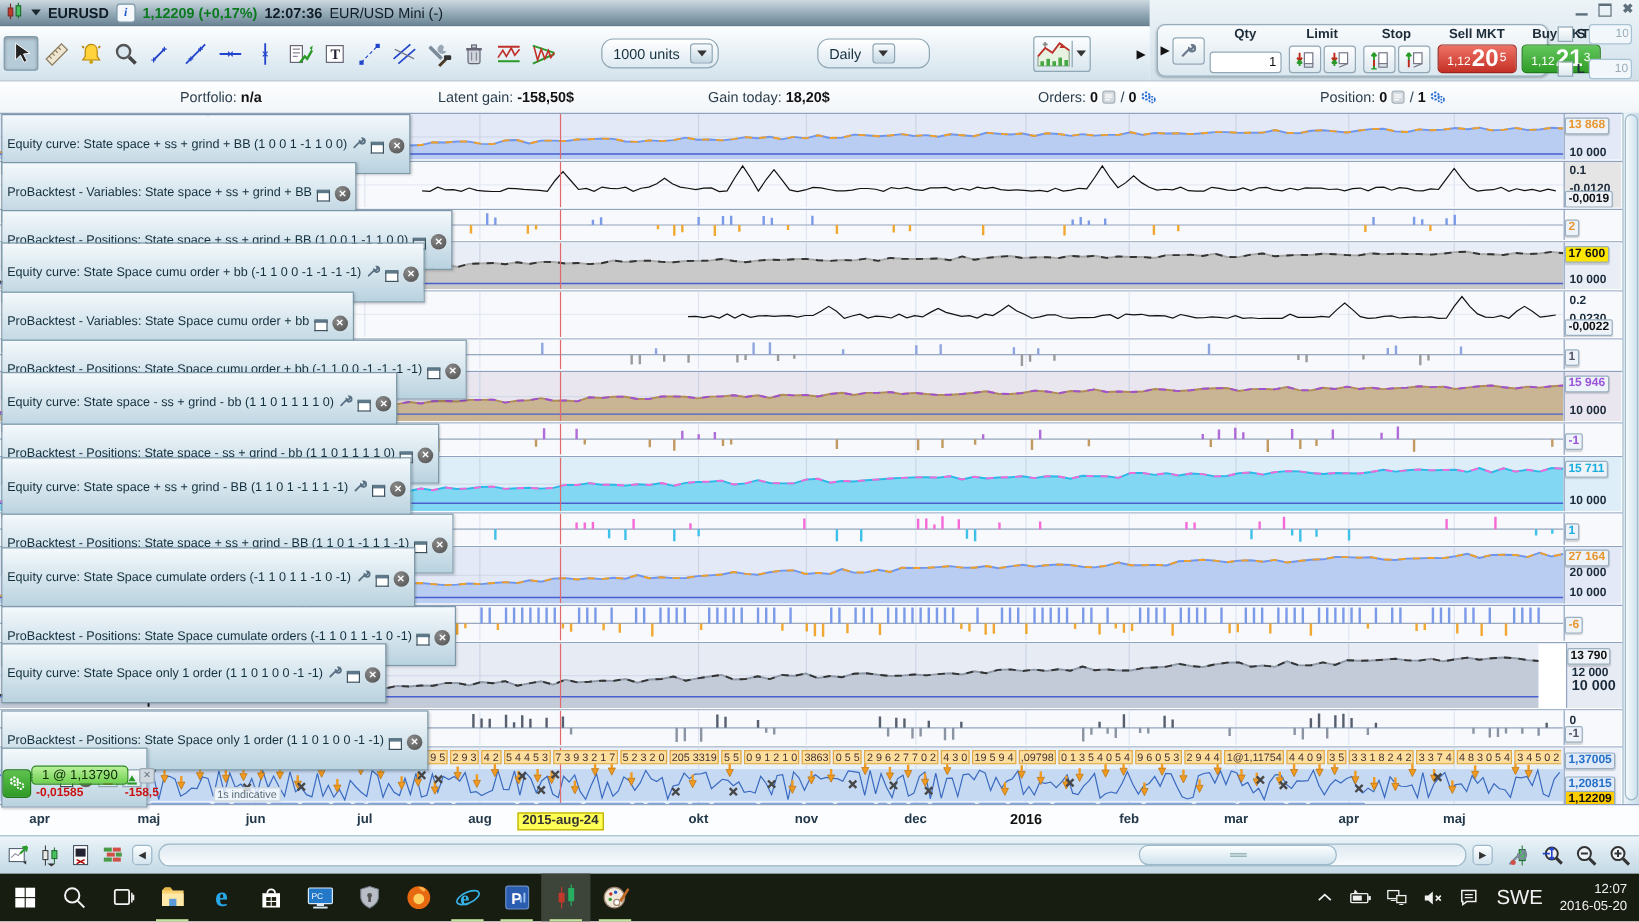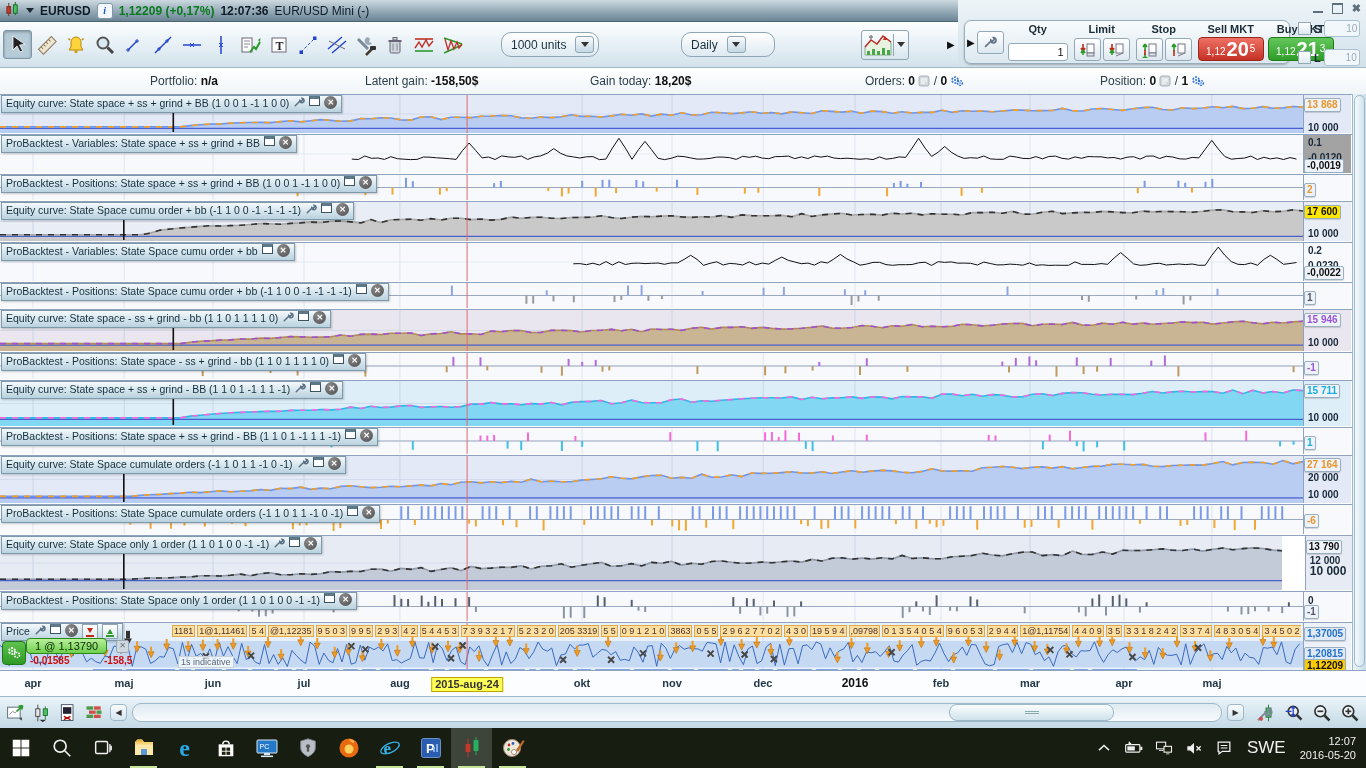--- a/index.html
+++ b/index.html
@@ -62,21 +62,21 @@
   .stack{position:absolute;left:0;top:94px;width:1366px;height:576px;display:flex;background:#fff}
   .panels{width:1352px}
   .vscroll{width:14px;box-sizing:border-box;background:linear-gradient(90deg,#ecf4f9,#c9dde9);border-left:1px solid #9db8c8;position:relative}
   .vthumb{position:absolute;left:1px;right:1px;top:1px;height:99%;border:1px solid #9db8c8;border-radius:6px;background:linear-gradient(90deg,#f6fafc,#cfe3ee)}
   .panel{position:relative;border-top:1px solid #8fa3c0;margin-bottom:1px;display:flex;box-sizing:content-box}
   .plot{position:relative;width:1303px;overflow:hidden}
   .axis{position:relative;width:48px;box-sizing:border-box;border-left:1px solid #8fa3c0;overflow:hidden}
   .tick{position:absolute;left:4px;font-size:10px;font-weight:bold;color:#1a2a3a;white-space:nowrap;line-height:11px}
   .tick.big{font-size:12px}
   .bdg{position:absolute;left:0px;padding:0 2px;border:1px solid #9ab0c0;border-radius:2px;font-size:10px;font-weight:bold;line-height:12px;white-space:nowrap;box-shadow:0 1px 1px rgba(0,0,0,.15)}
-  .tab{position:absolute;left:1px;top:0;z-index:5;display:flex;align-items:flex-start;gap:4px;height:16px;padding:0 4px;
+  .tab{position:absolute;left:1px;top:0;z-index:5;display:flex;align-items:flex-end;gap:4px;height:16px;padding:16px 4px;
     background:linear-gradient(#f4f9fc,#b9d2df);border:1px solid #7e9aaa;font-size:10.5px;color:#13303e;white-space:nowrap;box-shadow:1px 1px 2px rgba(0,0,0,.2)}
   .tab .ttl{line-height:15px}
   .i-close{width:13px;height:13px;border-radius:50%;background:radial-gradient(circle at 35% 30%,#8a8a8a,#4e4e4e);color:#fff;
     font-size:8px;font-weight:bold;display:flex;align-items:center;justify-content:center;line-height:13px}
   .i-win{width:11px;height:10px;border:1px solid #3c5260;background:#fff;box-sizing:border-box;border-top:3px solid #5d7888}
   .i-arrbtn{width:14px;height:13px;border:1px solid #8fa6b4;background:linear-gradient(#fff,#dce8ef);display:flex;align-items:center;justify-content:center}
   
   .strip{position:absolute;display:flex;gap:2px;overflow:hidden;align-items:center}
   .tok-top{flex:none;background:#ffdf9e;border:1px solid #e0a848;color:#433;font-size:9px;line-height:10px;padding:0 1px;white-space:nowrap}
   .tok-bot{flex:none;background:#fff;border:1px solid #84a4e0;color:#223;font-size:9px;line-height:10px;padding:0 1px;white-space:nowrap;border-radius:2px}
@@ -460,21 +460,21 @@
               <line x1="1211.9" y1="0" x2="1211.9" y2="38" stroke="#dfe5f1" stroke-width="1"></line>
               <line x1="0" y1="19.0" x2="1303" y2="19.0" stroke="#dfe5f1" stroke-width="1" opacity=".7"></line>
               <polyline points="351.8,24.1 358.3,24.5 364.8,21.0 371.4,23.3 377.9,23.0 384.4,24.4 390.9,21.7 397.4,23.7 403.9,24.2 410.4,24.6 417.0,24.4 423.5,22.0 430.0,22.2 436.5,22.8 443.0,23.2 449.5,23.7 456.1,24.4 462.6,15.4 469.1,8.0 475.6,15.4 482.1,22.9 488.6,22.0 495.1,24.5 501.7,20.9 508.2,21.9 514.7,22.3 521.2,21.0 527.7,24.4 534.2,21.9 540.7,20.9 547.3,18.2 553.8,13.6 560.3,18.2 566.8,20.9 573.3,21.9 579.8,23.0 586.4,21.8 592.9,21.6 599.4,24.6 605.9,24.1 612.4,13.1 618.9,3.3 625.4,13.1 632.0,24.3 638.5,14.6 645.0,6.4 651.5,14.6 658.0,23.3 664.5,24.6 671.0,23.3 677.6,21.2 684.1,21.6 690.6,22.9 697.1,24.1 703.6,24.0 710.1,23.4 716.7,22.1 723.2,22.1 729.7,22.7 736.2,24.4 742.7,21.3 749.2,22.3 755.7,21.2 762.3,23.1 768.8,23.7 775.3,21.6 781.8,21.5 788.3,21.1 794.8,23.6 801.3,21.9 807.9,23.5 814.4,21.0 820.9,22.1 827.4,21.1 833.9,23.0 840.4,23.6 847.0,23.2 853.5,23.7 860.0,24.3 866.5,23.7 873.0,24.6 879.5,21.9 886.0,24.2 892.6,23.4 899.1,21.9 905.6,22.4 912.1,13.1 918.6,3.3 925.1,13.1 931.6,21.4 938.2,17.2 944.7,11.5 951.2,17.2 957.7,21.0 964.2,23.4 970.7,22.7 977.3,23.2 983.8,21.0 990.3,23.9 996.8,24.3 1003.3,24.3 1009.8,21.1 1016.3,22.0 1022.9,23.4 1029.4,23.6 1035.9,21.6 1042.4,23.8 1048.9,21.5 1055.4,21.1 1061.9,23.3 1068.5,24.1 1075.0,21.9 1081.5,23.3 1088.0,21.5 1094.5,21.8 1101.0,21.8 1107.6,22.9 1114.1,22.5 1120.6,24.1 1127.1,22.2 1133.6,21.7 1140.1,24.1 1146.6,21.2 1153.2,21.0 1159.7,23.5 1166.2,21.3 1172.7,22.0 1179.2,23.8 1185.7,24.1 1192.2,22.4 1198.8,22.9 1205.3,14.1 1211.8,5.4 1218.3,14.1 1224.8,21.5 1231.3,24.2 1237.9,23.5 1244.4,23.1 1250.9,21.1 1257.4,24.5 1263.9,22.3 1270.4,23.9 1276.9,22.9 1283.5,24.5 1290.0,22.6 1296.5,24.1" fill="none" stroke="#111" stroke-width="1"></polyline>
               <line x1="467.1" y1="0" x2="467.1" y2="38" stroke="#e06a6a" stroke-width="1"></line>
             </svg></div>
           <div class="tab">
             <span class="ttl">ProBacktest - Variables: State space + ss + grind + BB</span>
             <span class="i-win"></span>
             <span class="i-close">✕</span>
           </div>
-          <div class="axis" style="background: #a3a3a3;">
+          <div class="axis" style="background: #e5e5e5;">
             <span class="tick" style="top: 2px;">0.1</span>
             <span class="tick" style="top: 17px;">-0,0120</span>
             <span class="bdg" style="top: 24px; color: rgb(17, 17, 17); background: rgb(238, 243, 250);">-0,0019</span>
           </div>
         </div>
         <div class="panel" style="height: 25px;">
           <div class="plot" style="background: rgb(247, 249, 253);"><svg width="1303" height="25">
               <line x1="33.0" y1="0" x2="33.0" y2="25" stroke="#dfe5f1" stroke-width="1"></line>
               <line x1="124.2" y1="0" x2="124.2" y2="25" stroke="#dfe5f1" stroke-width="1"></line>
               <line x1="213.0" y1="0" x2="213.0" y2="25" stroke="#dfe5f1" stroke-width="1"></line>

